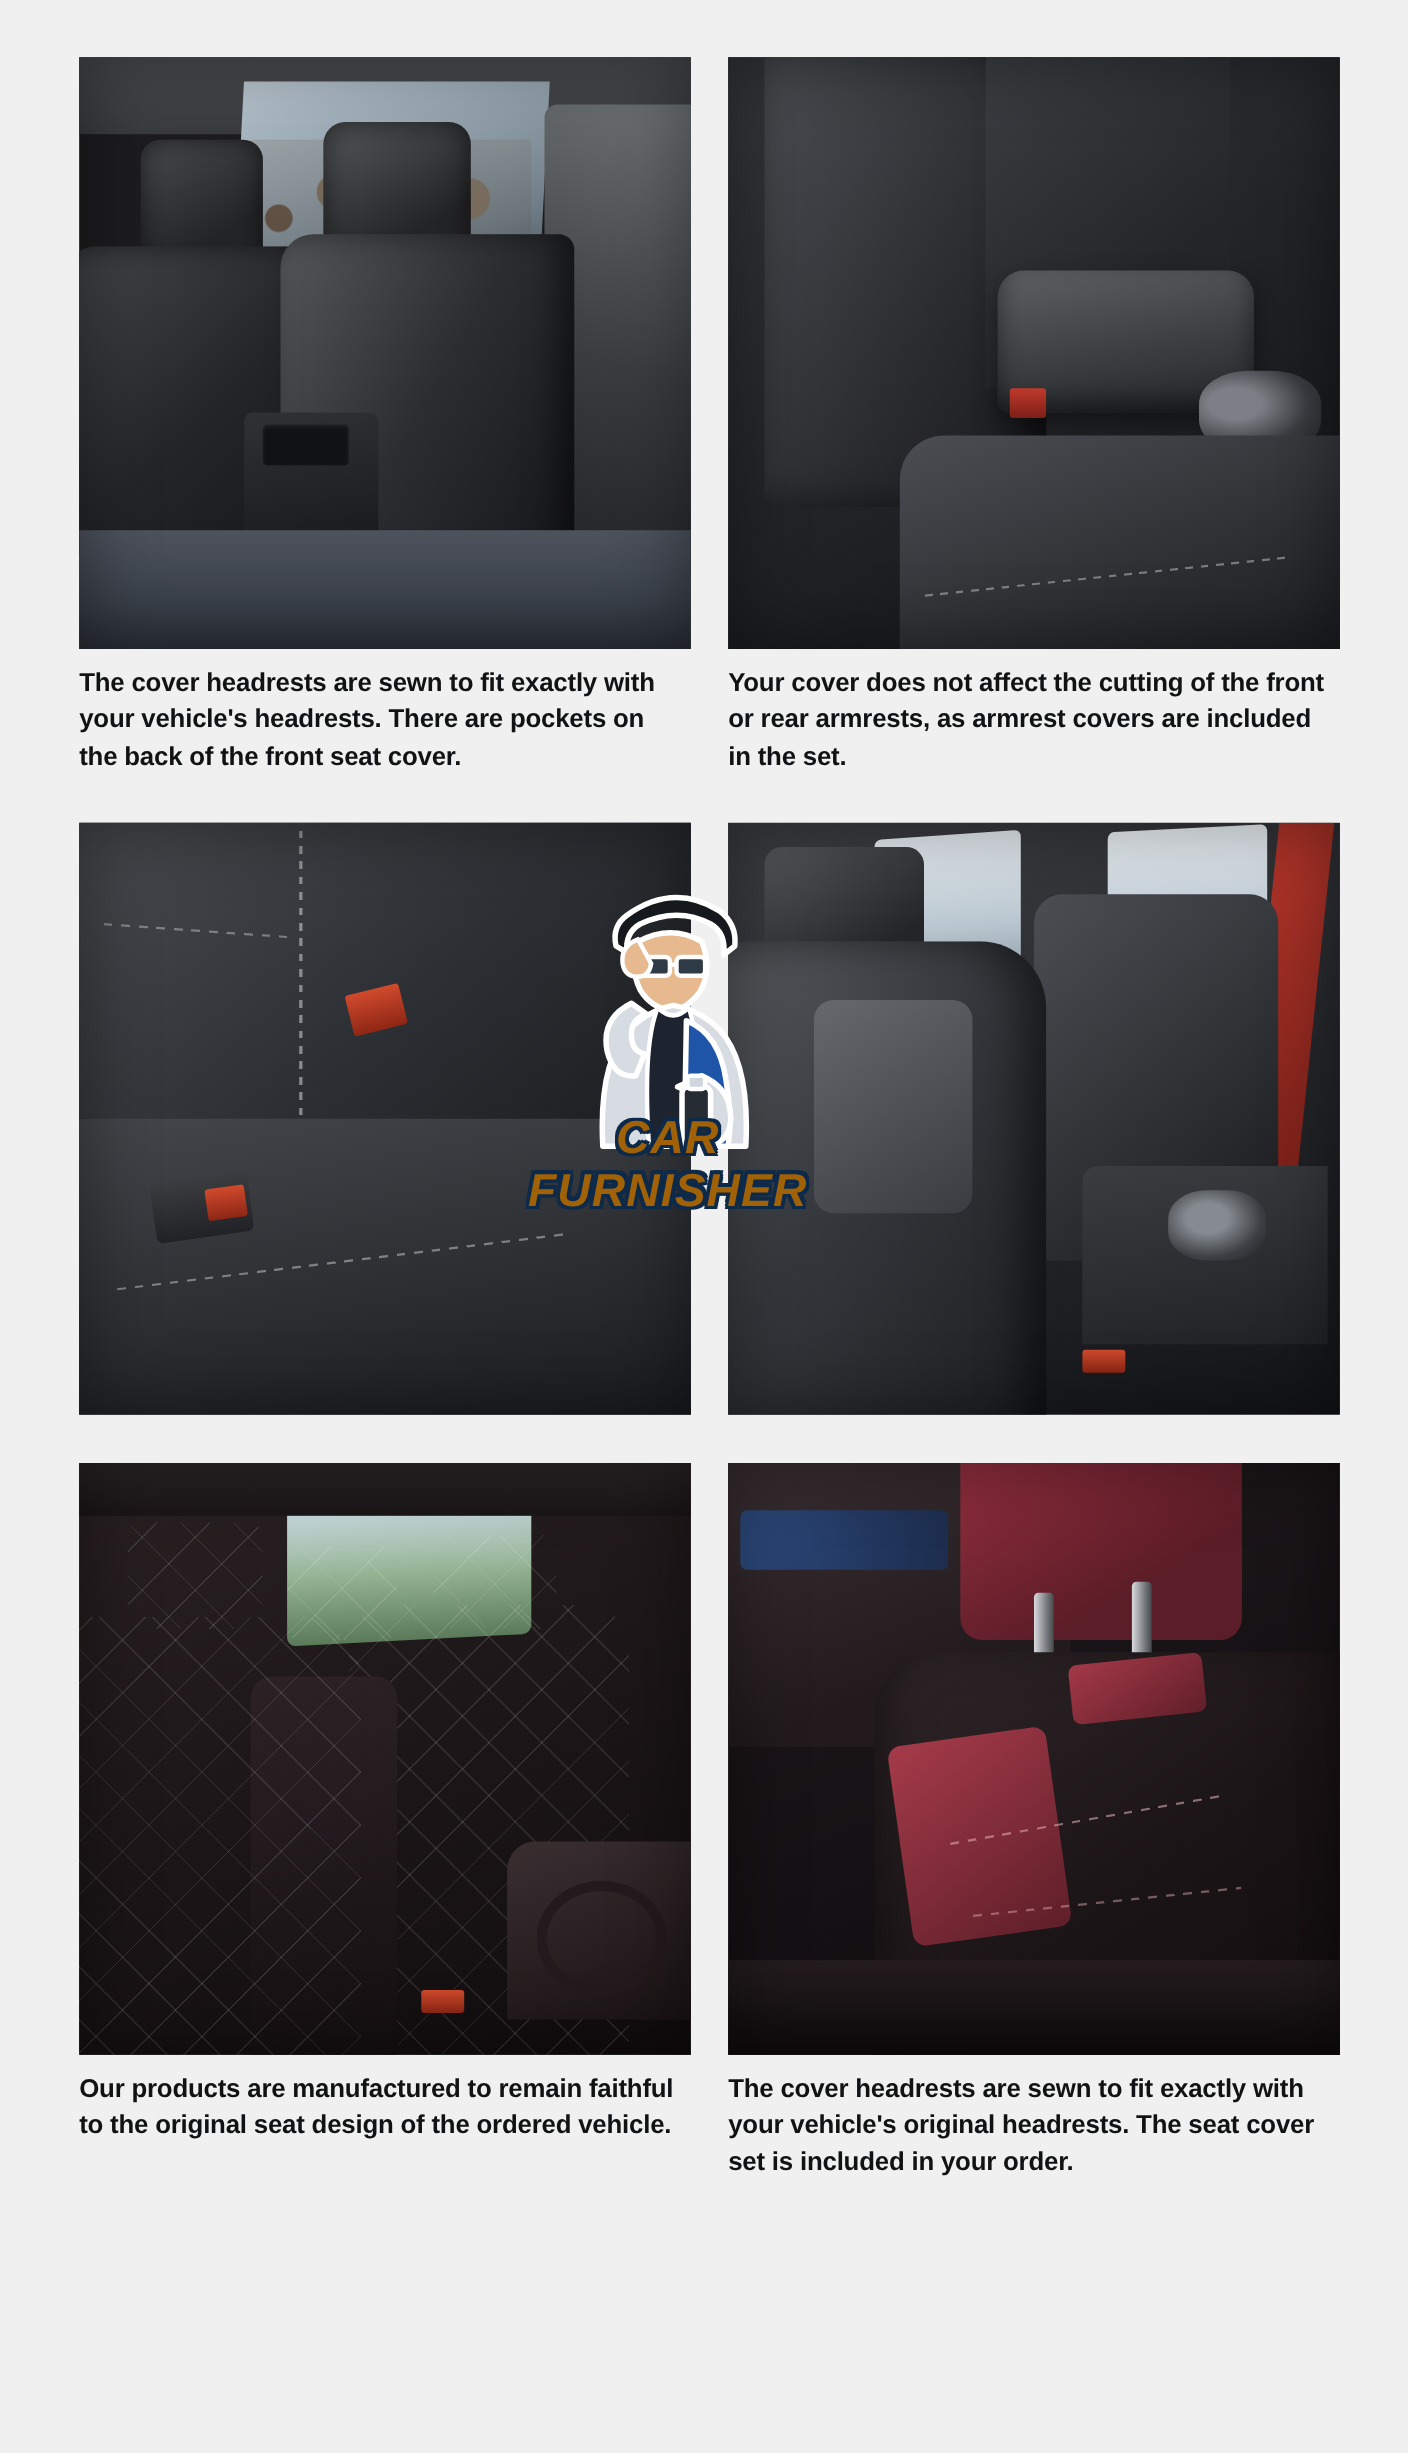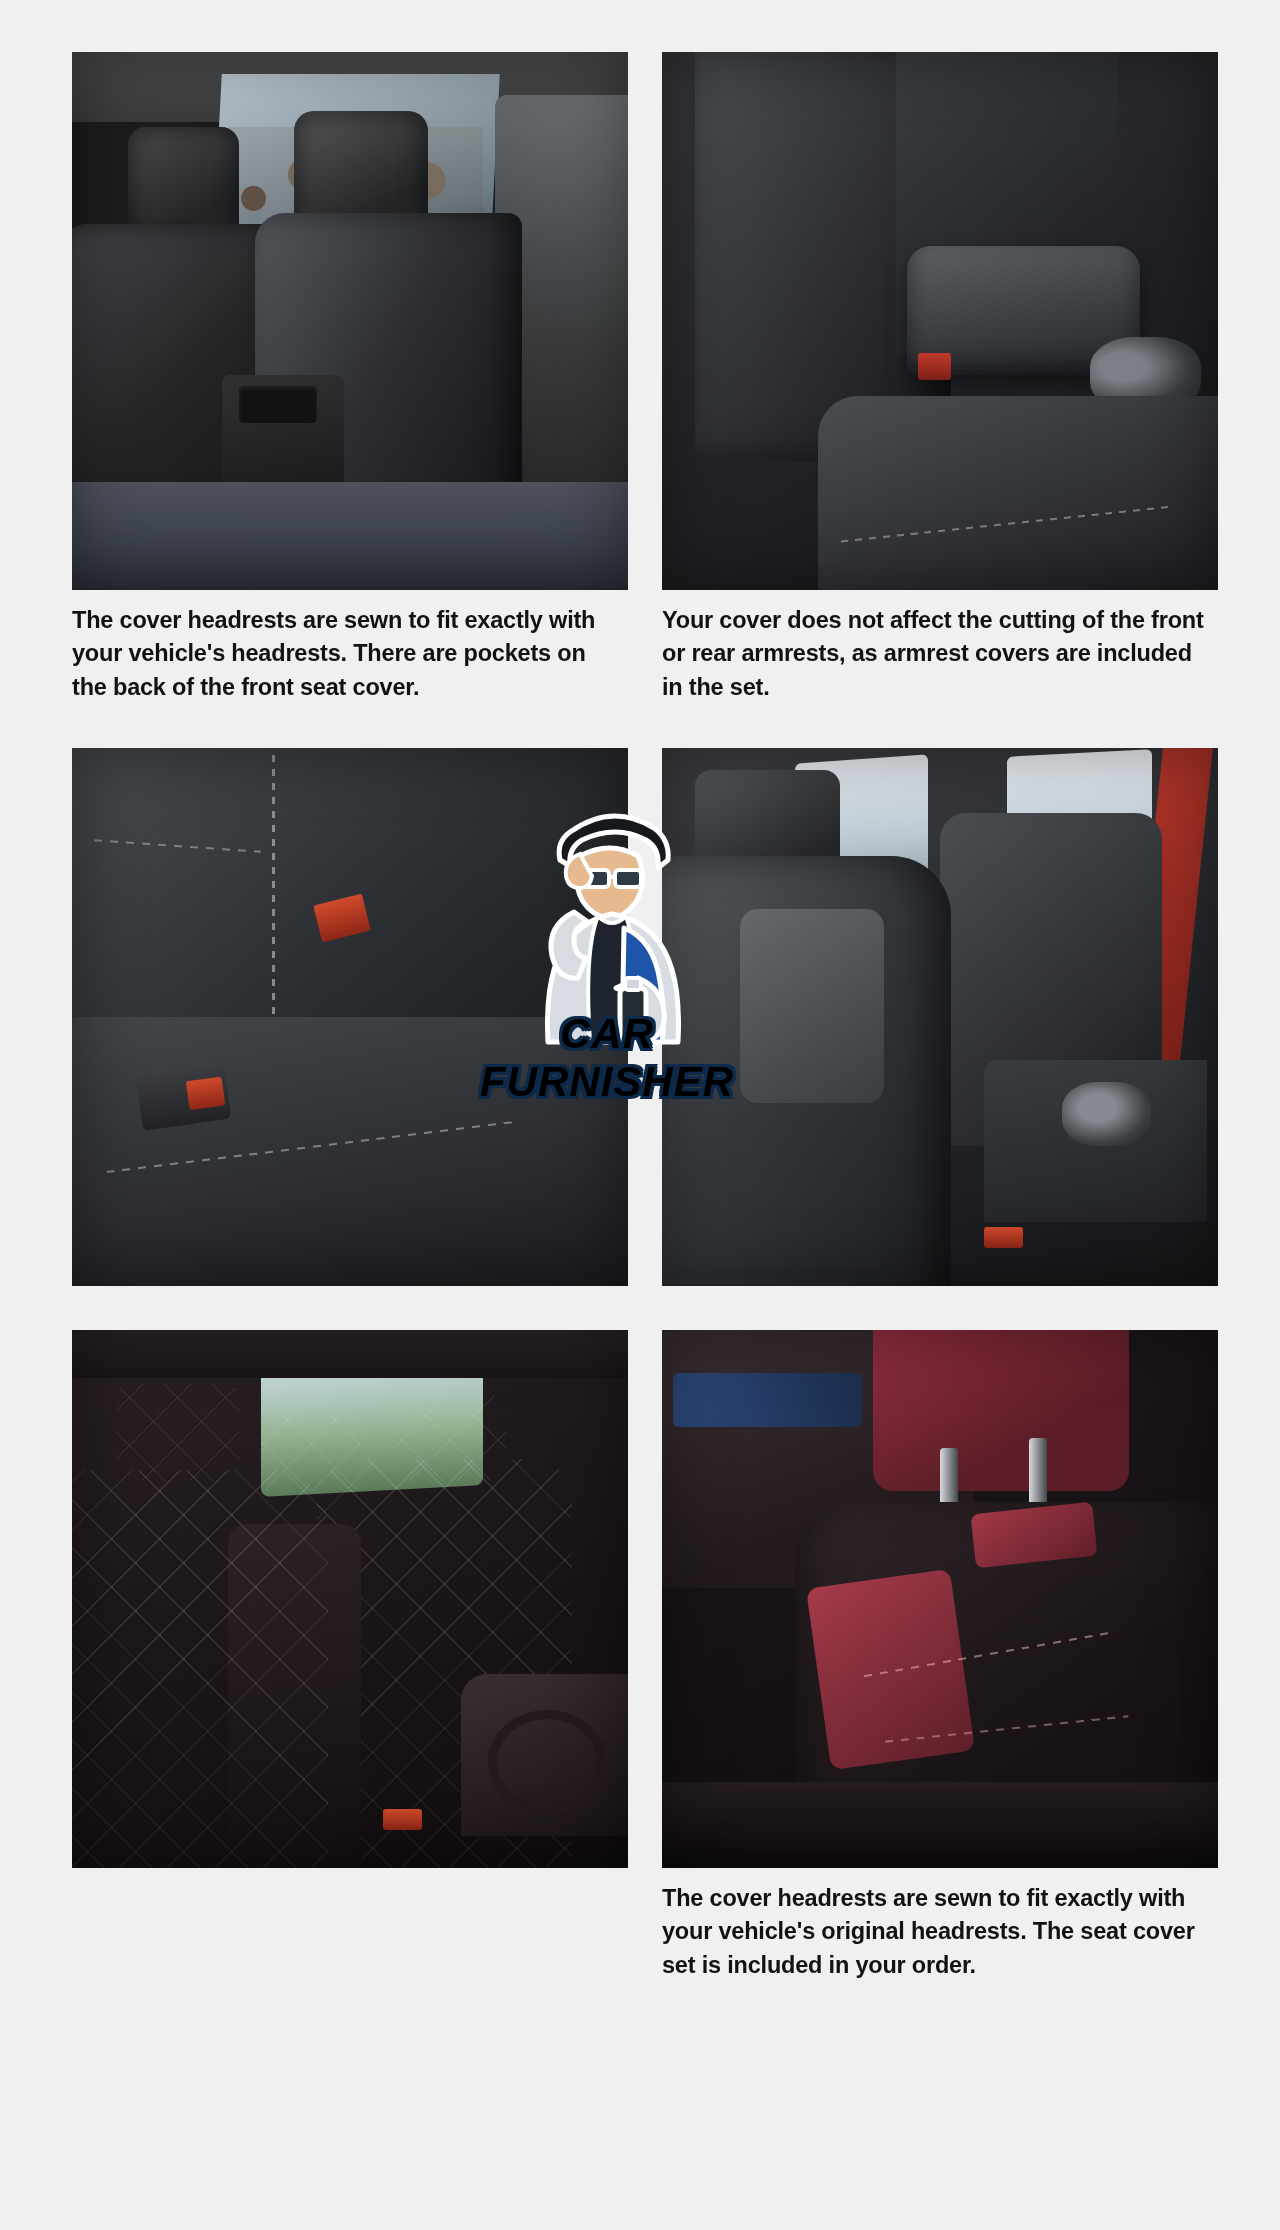--- a/index.html
+++ b/index.html
@@ -414,21 +414,21 @@
     position: absolute;
     left: 0;
     bottom: 6px;
     width: 100%;
     text-align: center;
     font-family: "Liberation Sans", sans-serif;
     font-weight: bold;
     font-style: italic;
     font-size: 42px;
     letter-spacing: 1px;
-    color: #000000;
+    color: #a16207;
     text-shadow:
       -3px -3px 0 #0d2a4a, 3px -3px 0 #0d2a4a,
       -3px  3px 0 #0d2a4a, 3px  3px 0 #0d2a4a,
        0   -3px 0 #0d2a4a, 0    3px 0 #0d2a4a,
       -3px  0   0 #0d2a4a, 3px  0   0 #0d2a4a;
   }
 </style>
 </head>
 <body>
 
@@ -521,20 +521,21 @@
         <div class="layer p5-hr-c quilt"></div>
         <div class="layer p5-hr-r quilt"></div>
         <div class="layer p5-seat-r quilt"></div>
         <div class="layer p5-center"></div>
         <div class="layer p5-seat-l quilt"></div>
         <div class="layer p5-dash"></div>
         <div class="layer p5-wheel"></div>
         <div class="layer p5-buckle"></div>
         <div class="vignette"></div>
       </div>
+      <div class="caption">Our products are manufactured to remain faithful to the original seat design of the ordered vehicle.</div>
     </div>
 
     <div class="cell rowblock">
       <div class="photo">
         <div class="layer p6-bg"></div>
         <div class="layer p6-dash"></div>
         <div class="layer p6-blue"></div>
         <div class="layer p6-hr"></div>
         <div class="layer p6-post-l"></div>
         <div class="layer p6-post-r"></div>

